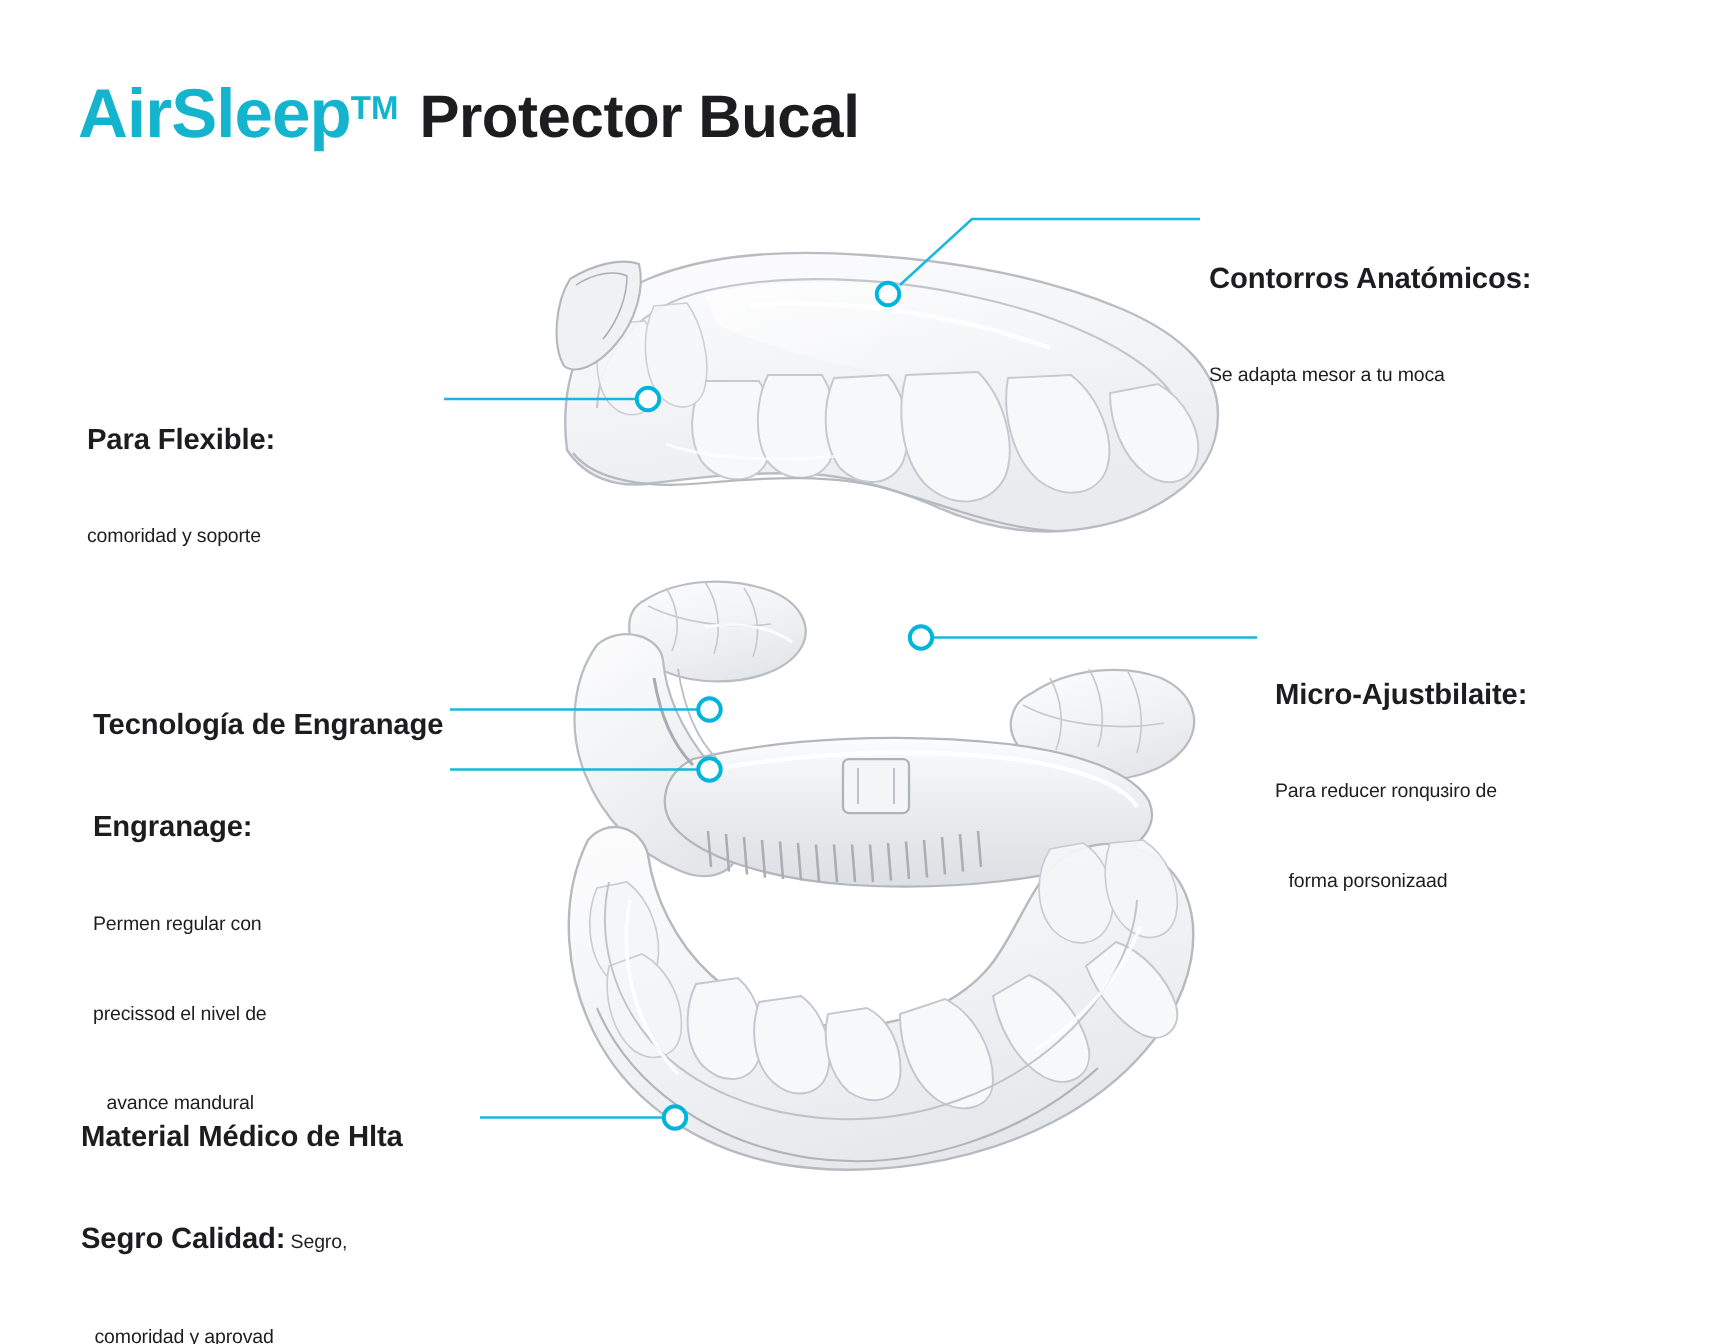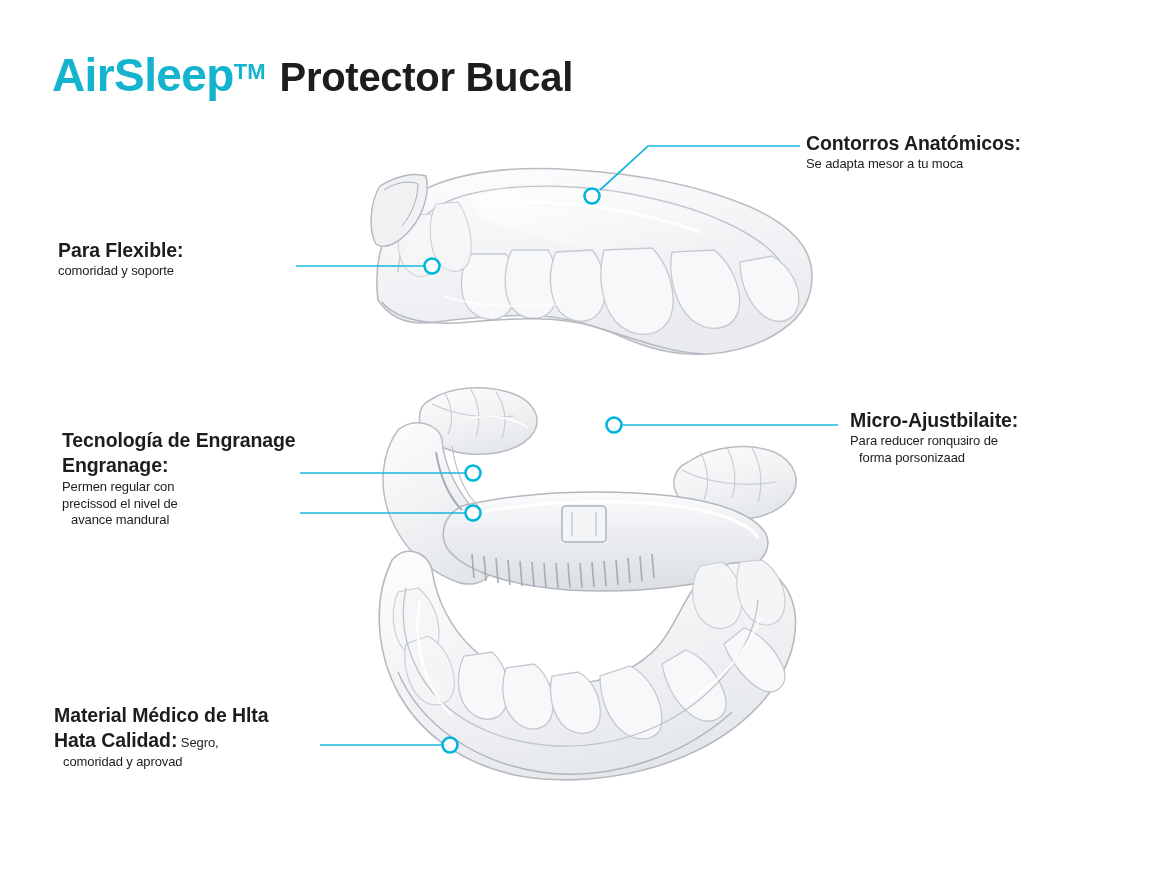--- a/index.html
+++ b/index.html
@@ -85,21 +85,21 @@
   .callout .c-head {
     font-size: 19.5px;
     font-weight: 700;
     letter-spacing: -0.1px;
   }
   .callout .c-body {
     font-size: 13px;
     font-weight: 400;
     letter-spacing: -0.1px;
   }
-  .callout .line { display: block; }
+  .callout .line { display: block; margin-top: 43px; }
   .callout.indent-1 .line.ind { padding-left: 9px; }
 
   #callout-contornos { left: 806px; top: 131px; }
   #callout-marco     { left: 58px;  top: 238px; }
   #callout-micro     { left: 850px; top: 408px; }
   #callout-engranage { left: 62px;  top: 428px; }
   #callout-material  { left: 54px;  top: 703px; }
 </style>
 </head>
 <body>
@@ -355,17 +355,17 @@
   <div class="callout indent-1" id="callout-engranage">
     <span class="line c-head">Tecnología de Engranage</span>
     <span class="line c-head">Engranage:</span>
     <span class="line c-body">Permen regular con</span>
     <span class="line c-body">precissod el nivel de</span>
     <span class="line c-body ind">avance mandural</span>
   </div>
 
   <div class="callout indent-1" id="callout-material">
     <span class="line c-head">Material Médico de Hlta</span>
-    <span class="line"><span class="c-head">Hata Calidad:</span><span class="c-body"> Segro,</span></span>
+    <span class="line"><span class="c-head">Segro Calidad:</span><span class="c-body"> Segro,</span></span>
     <span class="line c-body ind">comoridad y aprovad</span>
   </div>
 
 </div>
 
 </body></html>

